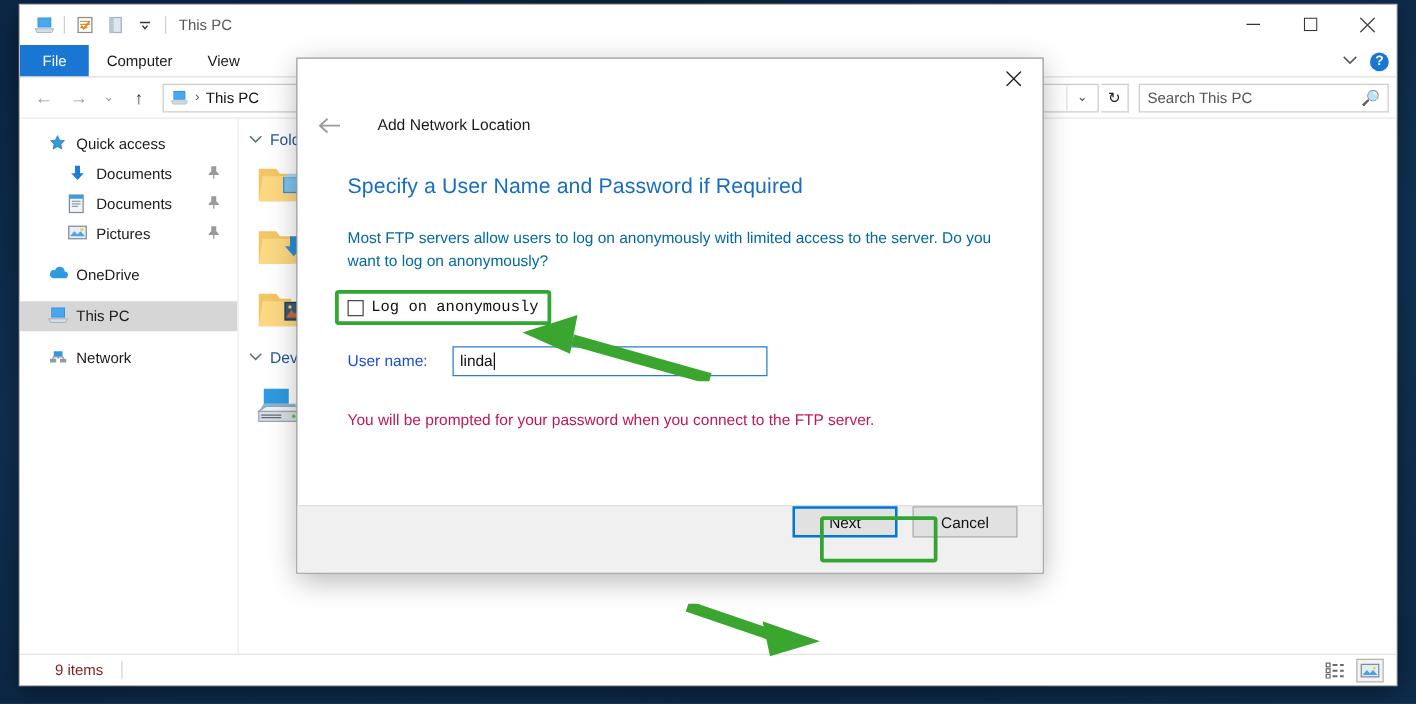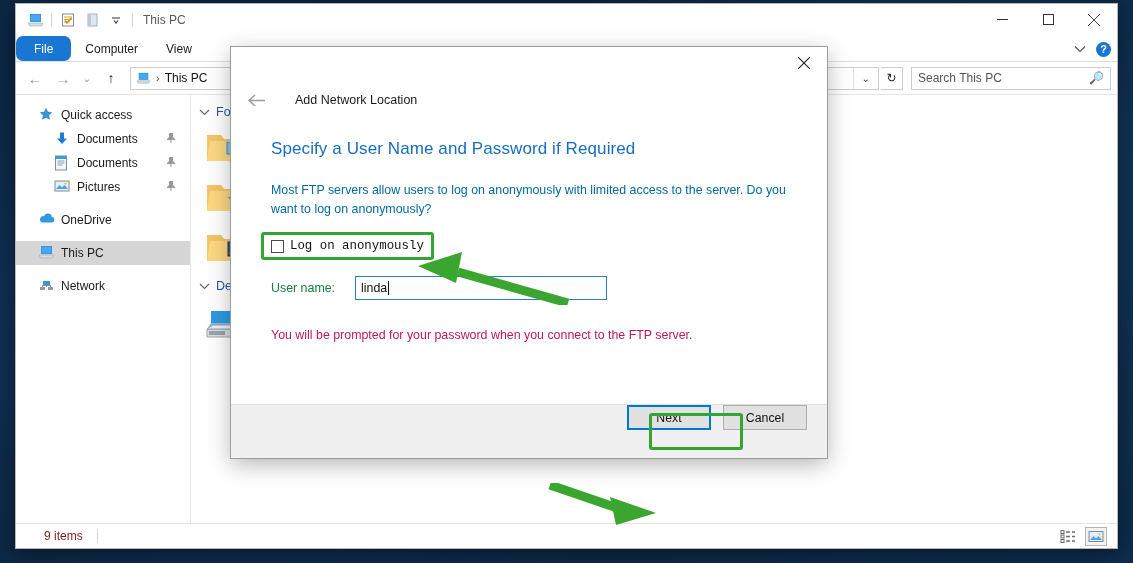--- a/index.html
+++ b/index.html
@@ -63,21 +63,20 @@
   .rtab {
     font-size: 12px; color: #1b1b1b;
     padding: 0 14px;
     display: flex; align-items: center;
     white-space: nowrap;
   }
   .rtab.file {
     background: #1976d2; color: #ffffff;
     padding: 4px 18px;
     font-weight: normal;
-    border-radius: 7px;
   }
   .ribbon-right {
     position: absolute; right: 6px; top: 0; height: 26px;
     display: flex; align-items: center; gap: 10px;
   }
   .chev-down { color: #555; font-size: 11px; }
   .help-circle {
     width: 15px; height: 15px; border-radius: 50%;
     background: #1976d2; color: #fff;
     font-size: 11px; display: flex; align-items: center; justify-content: center;
@@ -168,21 +167,21 @@
   }
   .status-text { font-size: 12px; color: #7f1d1d; padding-left: 20px; }
   .status-div { width: 1px; height: 14px; background: #d3d3d3; margin-left: 14px; }
   .viewbtns { position: absolute; right: 10px; display: flex; gap: 6px; align-items: center; }
   .viewbtn { width: 22px; height: 19px; display: flex; align-items: center; justify-content: center; }
   .viewbtn.active { border: 1px solid #b5b5b5; background: #f3f3f3; }
 
   
   #dialog {
     position: absolute;
-    left: 231px; top: 47px;
+    left: 238px; top: 47px;
     width: 596px; height: 411px;
     background: #ffffff;
     box-shadow: 0 0 0 1px #9c9c9c, 0 6px 22px rgba(0,0,0,0.30);
     display: flex; flex-direction: column;
   }
   .dlg-titlebar { height: 36px; flex: none; position: relative; }
   .dlg-close {
     position: absolute; right: 0; top: 0;
     width: 46px; height: 31px;
     display: flex; align-items: center; justify-content: center;
@@ -216,21 +215,21 @@
     flex: none;
   }
   .chk-label { font-size: 12.4px; color: #111; font-family: Liberation Mono, monospace; }
   .hl-green {
     position: absolute;
     border: 3px solid #33a532;
     border-radius: 3px;
     pointer-events: none;
   }
   .field-row { display: flex; align-items: center; gap: 12px; margin-top: 19px; }
-  .field-label { font-size: 12.4px; color: #15803d; width: 72px; }
+  .field-label { font-size: 12.4px; color: #1d4ed8; width: 72px; }
   .txtinput {
     width: 252px; height: 24px;
     border: 1px solid #2a7cc7; background: #fff;
     font-size: 12.4px; color: #111;
     padding: 0 5px;
     display: flex; align-items: center;
     position: relative;
   }
   .caret {
     display: inline-block; width: 1px; height: 14px;

